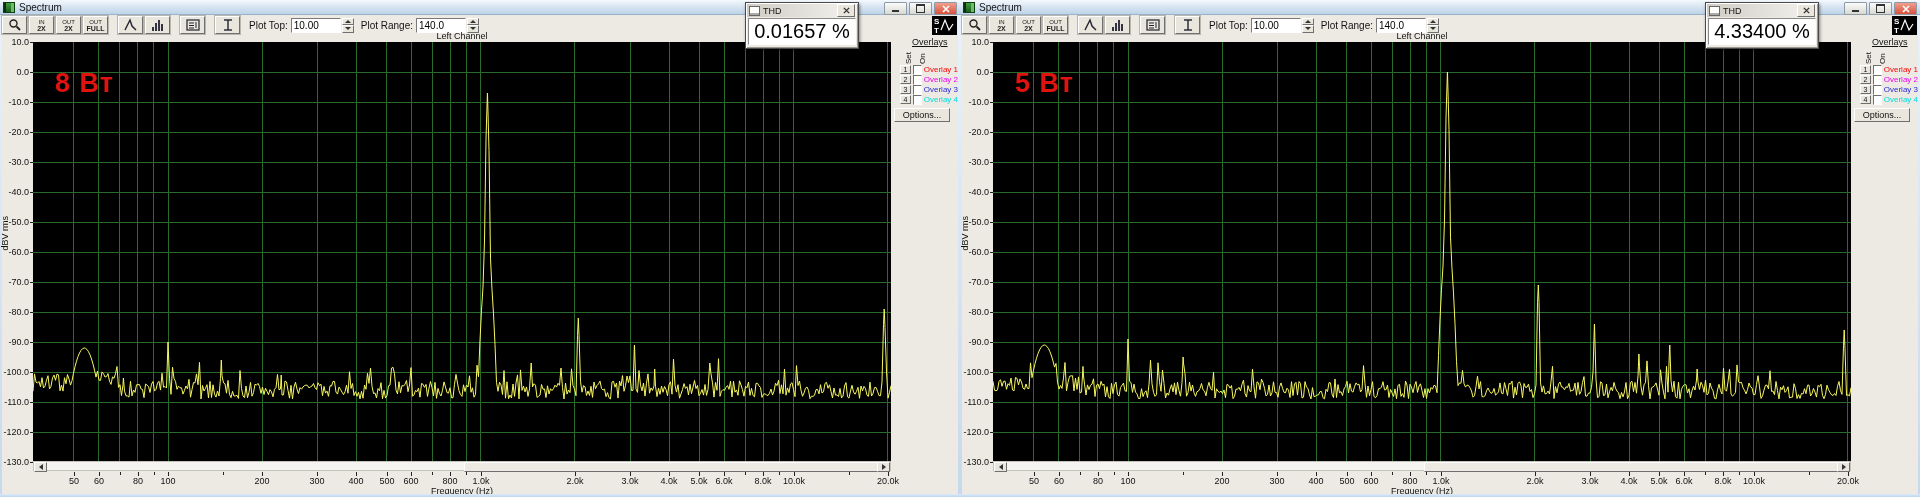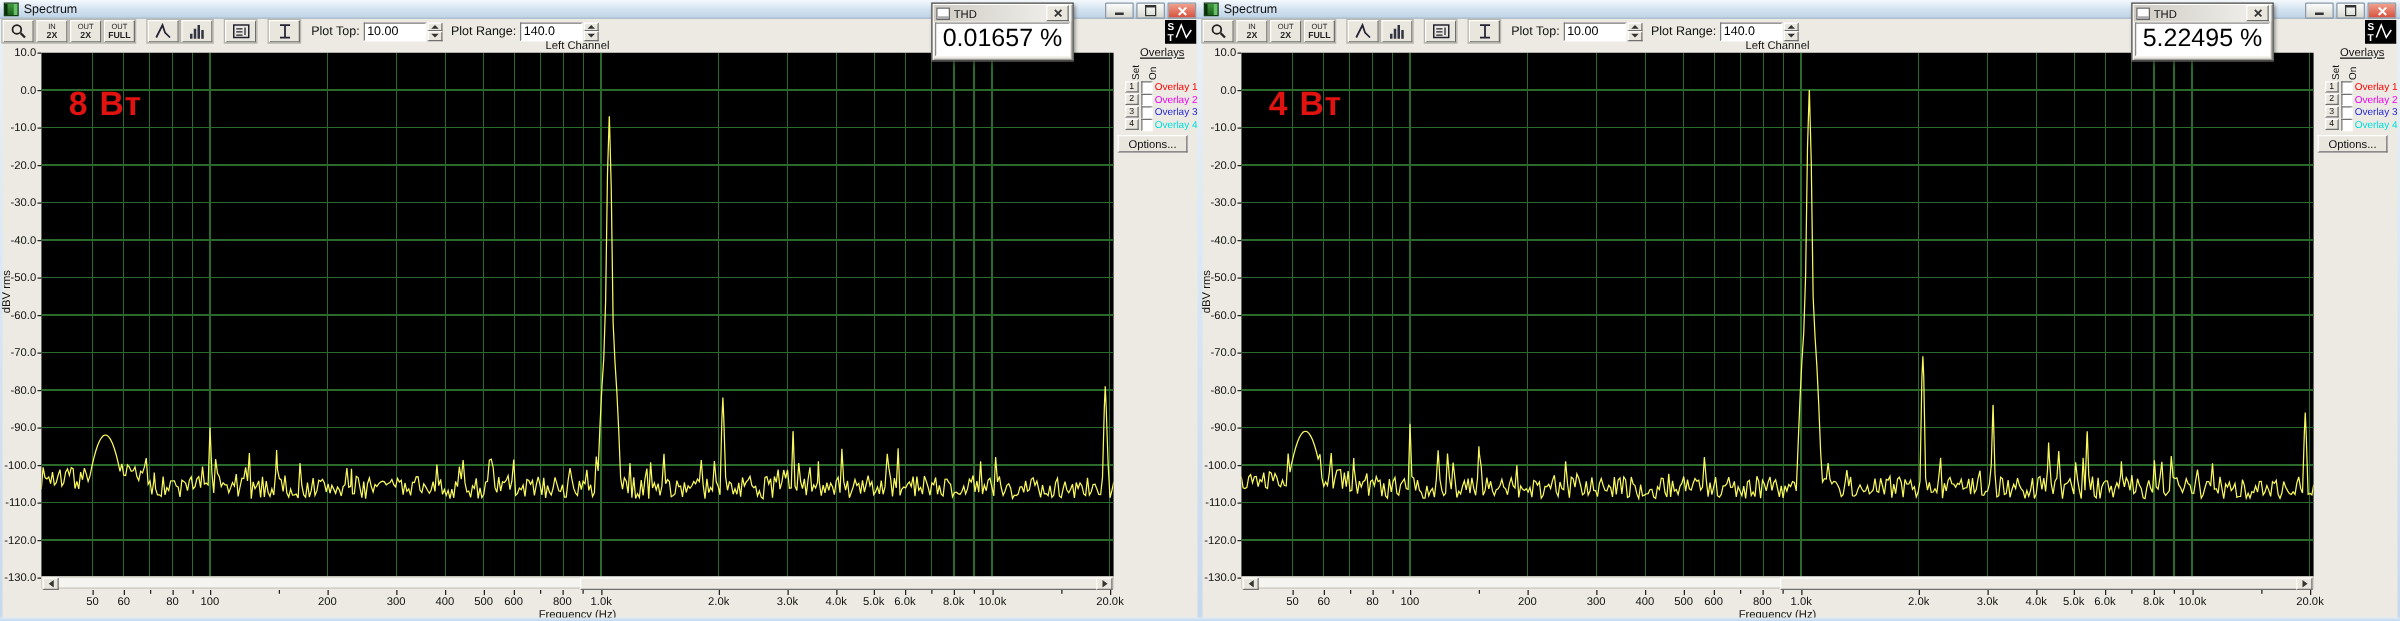--- a/index.html
+++ b/index.html
@@ -520,21 +520,21 @@
           <line x1="666.4" x2="666.4" y1="0" y2="420"></line>
           <line x1="691.1" x2="691.1" y1="0" y2="420"></line>
           <line x1="712.1" x2="712.1" y1="0" y2="420"></line>
           <line x1="730.2" x2="730.2" y1="0" y2="420"></line>
           <line x1="746.2" x2="746.2" y1="0" y2="420"></line>
           <line x1="760.5" x2="760.5" y1="0" y2="420"></line>
           <line x1="854.6" x2="854.6" y1="0" y2="420"></line>
         </g>
         <polyline fill="none" stroke="#f8f85e" stroke-width="1" points="0.0,339.3 1.5,348.2 3.0,348.8 4.5,347.9 6.0,339.5 7.5,337.7 9.0,344.3 10.5,339.4 12.0,339.1 13.5,347.3 15.0,341.7 16.5,343.4 18.0,336.1 19.5,347.9 21.0,348.8 22.5,335.5 24.0,336.5 25.5,342.9 27.0,336.9 28.5,340.0 30.0,346.1 31.5,347.4 33.0,342.0 34.5,346.4 36.0,346.6 37.5,320.9 39.0,335.7 40.5,328.2 42.0,321.7 43.5,316.2 45.0,311.6 46.5,308.0 48.0,305.4 49.5,303.7 51.0,303.0 51.3,303.0 52.5,303.3 54.0,304.5 55.5,306.7 57.0,309.8 58.5,314.0 60.0,319.0 61.5,325.1 63.0,321.4 64.5,340.1 66.0,347.1 67.5,343.5 69.0,346.4 70.5,335.9 72.0,320.5 73.5,348.8 75.0,340.4 76.5,334.3 78.0,333.9 79.5,333.7 81.0,348.9 82.5,336.1 84.0,347.4 85.5,334.9 87.0,350.9 88.5,350.2 90.0,324.4 90.4,333.0 91.5,342.1 93.0,353.0 94.5,342.9 96.0,347.6 97.5,343.3 99.0,342.2 100.5,336.8 102.0,354.5 103.5,343.1 105.0,342.0 106.5,346.7 108.0,339.3 109.5,343.3 111.0,342.2 112.5,354.9 114.0,344.7 115.5,354.7 117.0,356.5 118.5,341.3 120.0,351.6 121.5,343.0 123.0,340.0 124.5,352.5 126.0,354.1 127.5,345.5 129.0,343.3 130.5,341.1 132.0,348.8 133.5,349.4 135.0,297.1 135.0,297.0 136.5,339.3 138.0,340.5 139.5,350.4 141.0,342.1 142.5,350.1 144.0,351.9 145.5,356.5 147.0,356.5 148.5,346.7 150.0,354.6 151.5,350.6 153.0,348.8 154.5,355.7 156.0,342.3 157.5,318.2 159.0,341.8 160.5,350.3 162.0,354.4 163.5,352.7 165.0,320.8 166.5,339.6 168.0,349.3 169.5,328.0 171.0,341.4 172.5,356.0 174.0,351.0 175.5,353.2 177.0,347.0 178.5,342.7 180.0,349.9 181.5,340.9 183.0,352.6 184.5,340.2 186.0,348.7 187.5,354.2 189.0,340.6 190.1,315.0 190.5,321.1 192.0,331.7 193.5,354.2 195.0,350.6 196.5,340.1 198.0,349.1 199.5,343.0 201.0,350.7 202.5,354.4 204.0,349.7 205.5,349.0 207.0,346.4 208.5,341.5 210.0,347.8 211.5,349.1 213.0,353.8 214.5,345.3 216.0,340.3 217.5,346.5 219.0,348.3 220.5,330.2 222.0,356.0 223.5,346.8 225.0,349.3 226.5,350.4 228.0,349.0 229.5,351.6 231.0,347.9 232.5,355.7 234.0,342.4 235.5,343.2 237.0,346.1 238.5,343.6 240.0,356.6 241.5,354.3 243.0,347.1 244.5,347.3 246.0,345.4 247.5,348.8 249.0,342.3 250.5,338.2 252.0,351.5 253.5,355.1 255.0,343.6 256.5,348.9 258.0,349.7 259.5,327.0 259.5,327.0 261.0,344.9 262.5,356.2 264.0,339.8 265.5,340.9 267.0,347.7 268.5,337.1 270.0,340.5 271.5,346.4 273.0,353.9 274.5,352.5 276.0,343.0 277.5,354.0 279.0,350.8 280.5,339.8 282.0,350.3 283.5,350.5 285.0,355.3 286.5,344.9 288.0,340.9 289.5,346.2 291.0,350.3 292.5,350.8 294.0,346.2 295.5,348.1 297.0,355.5 298.5,339.7 300.0,353.6 301.5,342.0 303.0,340.3 304.5,353.1 306.0,339.5 307.5,341.7 309.0,356.0 310.5,355.1 312.0,339.6 313.5,345.2 315.0,346.4 316.5,353.1 318.0,356.9 319.5,345.6 321.0,354.7 322.5,354.1 324.0,353.1 325.5,352.9 327.0,349.6 328.5,349.5 330.0,355.7 331.5,356.8 333.0,347.3 334.5,349.6 336.0,340.6 337.5,340.9 339.0,352.0 340.5,355.6 342.0,337.0 343.5,355.5 345.0,342.6 346.5,350.8 348.0,349.6 349.5,353.6 351.0,346.9 352.5,344.5 354.0,339.2 355.5,351.0 357.0,341.7 358.5,349.1 360.0,350.1 361.5,344.8 363.0,340.9 364.5,342.9 366.0,342.1 367.5,350.0 369.0,347.7 370.5,323.6 372.0,341.8 373.5,355.3 375.0,344.0 376.5,353.7 378.0,347.4 379.5,339.7 381.0,354.5 382.5,355.7 384.0,353.5 385.5,346.7 387.0,346.7 388.5,345.0 390.0,339.7 391.5,347.8 393.0,347.7 394.5,343.1 396.0,355.5 397.5,347.4 399.0,350.8 400.5,354.5 402.0,346.9 403.5,356.7 405.0,343.4 406.5,342.3 408.0,354.4 409.5,351.6 411.0,355.3 412.5,339.0 414.0,343.1 415.5,356.5 417.0,342.2 418.5,345.2 420.0,350.7 421.5,343.7 423.0,339.5 424.5,350.4 426.0,344.1 427.5,341.8 429.0,348.6 430.5,355.5 432.0,346.6 433.5,356.4 435.0,346.6 436.5,350.9 438.0,345.6 439.5,347.2 441.0,343.3 442.5,343.9 444.0,350.7 445.5,313.7 447.0,277.1 448.5,247.2 450.0,224.0 451.5,178.1 453.0,76.1 454.4,30.0 454.5,30.7 456.0,87.4 457.5,195.2 459.0,226.8 460.5,250.9 462.0,281.7 463.5,319.3 465.0,343.6 466.5,340.9 468.0,341.2 469.5,328.4 471.0,341.6 472.5,345.1 474.0,343.1 475.5,343.4 477.0,345.8 478.5,349.0 480.0,355.2 481.5,353.7 483.0,344.6 484.5,334.1 486.0,346.9 487.5,339.6 489.0,354.6 490.5,354.8 492.0,353.7 493.5,348.9 495.0,346.0 496.5,349.2 498.0,351.3 499.5,350.7 501.0,346.5 502.5,353.1 504.0,351.7 505.5,349.9 507.0,340.9 508.5,351.1 510.0,351.9 511.5,340.6 513.0,346.8 514.5,353.5 516.0,341.5 517.5,342.1 519.0,339.1 520.5,356.1 522.0,345.2 523.5,352.9 525.0,341.3 526.5,339.8 528.0,343.8 529.5,355.7 531.0,341.5 532.5,345.3 534.0,345.2 535.5,342.1 537.0,349.5 538.5,347.5 540.0,355.6 541.5,351.8 543.0,343.0 544.5,260.7 545.3,243.0 546.0,259.4 547.5,340.6 549.0,350.1 550.5,343.9 552.0,351.8 553.5,351.6 555.0,349.0 556.5,352.0 558.0,339.8 559.5,324.3 561.0,356.5 562.5,344.6 564.0,350.8 565.5,342.1 567.0,340.0 568.5,345.0 570.0,345.3 571.5,347.8 573.0,344.7 574.5,345.5 576.0,341.4 577.5,349.3 579.0,348.4 580.5,348.1 582.0,341.1 583.5,353.3 585.0,340.4 586.5,352.3 588.0,349.6 589.5,340.6 591.0,334.6 592.5,354.0 594.0,354.2 595.5,351.1 597.0,351.0 598.5,345.4 600.0,330.2 601.4,282.0 601.5,282.3 603.0,337.2 604.5,355.6 606.0,354.6 607.5,339.8 609.0,341.1 610.5,353.6 612.0,352.8 613.5,342.0 615.0,355.8 616.5,349.8 618.0,345.4 619.5,348.9 621.0,340.4 622.5,346.1 624.0,349.1 625.5,350.8 627.0,356.7 628.5,350.4 630.0,354.9 631.5,350.0 633.0,340.5 634.5,356.8 636.0,353.1 637.5,340.5 639.0,339.3 640.5,349.6 642.0,340.4 643.5,351.2 645.0,333.9 645.9,312.0 646.5,324.6 648.0,344.9 649.5,353.2 651.0,342.9 652.5,340.5 654.0,318.9 655.5,343.7 657.0,356.9 658.5,345.8 660.0,344.9 661.5,343.7 663.0,340.9 664.5,347.1 666.0,353.2 667.5,327.8 669.0,341.2 670.5,350.1 672.0,356.8 673.5,324.3 675.0,350.2 676.5,307.2 676.8,303.0 678.0,338.4 679.5,349.9 681.0,339.2 682.5,354.7 684.0,356.2 685.5,340.2 687.0,356.8 688.5,347.3 690.0,344.1 691.5,342.7 693.0,342.8 694.5,351.0 696.0,346.7 697.5,355.8 699.0,348.7 700.5,344.2 702.0,348.0 703.5,338.0 704.1,327.0 705.0,340.1 706.5,347.5 708.0,340.2 709.5,343.4 711.0,350.3 712.5,338.0 714.0,352.9 715.5,351.3 717.0,341.0 718.5,346.1 720.0,348.7 721.5,356.3 723.0,356.9 724.5,347.9 726.0,342.3 727.5,348.7 729.0,352.0 730.5,326.3 732.0,347.5 733.5,349.2 735.0,339.9 736.5,327.4 738.0,351.9 739.5,354.3 741.0,352.5 742.5,350.5 744.0,322.9 745.5,339.9 747.0,340.8 748.5,340.3 750.0,345.9 751.5,348.2 753.0,351.9 754.5,347.7 756.0,341.0 757.5,344.9 759.0,345.9 760.5,352.5 762.0,352.7 763.5,342.6 765.0,333.7 766.5,344.9 768.0,356.4 769.5,353.8 771.0,348.0 772.5,343.2 774.0,343.2 775.5,346.9 777.0,328.7 778.5,349.4 780.0,349.0 781.5,352.7 783.0,339.5 784.5,348.6 786.0,356.9 787.5,345.1 789.0,347.7 790.5,343.7 792.0,350.4 793.5,348.6 795.0,344.8 796.5,355.9 798.0,355.2 799.5,355.1 801.0,341.7 802.5,346.5 804.0,356.5 805.5,352.6 807.0,356.4 808.5,351.3 810.0,352.0 811.5,346.7 813.0,351.7 814.5,343.2 816.0,343.1 817.5,354.0 819.0,351.5 820.5,346.5 822.0,350.1 823.5,355.1 825.0,343.4 826.5,344.7 828.0,342.3 829.5,353.4 831.0,356.7 832.5,352.4 834.0,343.2 835.5,347.7 837.0,350.5 838.5,352.8 840.0,353.5 841.5,351.5 843.0,353.5 844.5,344.3 846.0,339.5 847.5,348.7 849.0,352.4 850.5,303.5 851.2,288.0 852.0,306.6 853.5,353.4 855.0,352.8 856.5,353.9 858.0,345.6 "></polyline>
       </svg>
-    <div class="power-label">4 Вт</div>
+    <div class="power-label">5 Вт</div>
   </div>
 
   <div class="yaxis">
     <div class="ylabel-title">dBV rms</div>
   <div class="ylab" style="top:37px">10.0</div>
       <div class="ytick" style="top:42px"></div>
       <div class="ylab" style="top:67px">0.0</div>
       <div class="ytick" style="top:72px"></div>
       <div class="ylab" style="top:97px">-10.0</div>
       <div class="ytick" style="top:102px"></div>
@@ -622,21 +622,21 @@
   <div class="thd">
     <div class="thd-tb">
       <span class="thd-ic"></span>
       <span class="thd-title">THD</span>
       <span class="thd-close">
         <svg width="7" height="7" viewBox="0 0 8 8">
             <path d="M1,1 L7,7 M7,1 L1,7" stroke="#333" stroke-width="1.6" fill="none"></path>
           </svg>
       </span>
     </div>
-    <div class="thd-body">5.22495 %</div>
+    <div class="thd-body">4.33400 %</div>
   </div>
 
   <div class="overlays">
     <div class="ovl-header">Overlays</div>
     <div class="ovl-cols">
       <span class="rot">Set</span>
       <span class="rot">On</span>
     </div>
     <div class="ovl-row">
       <button class="numbtn">1</button>

